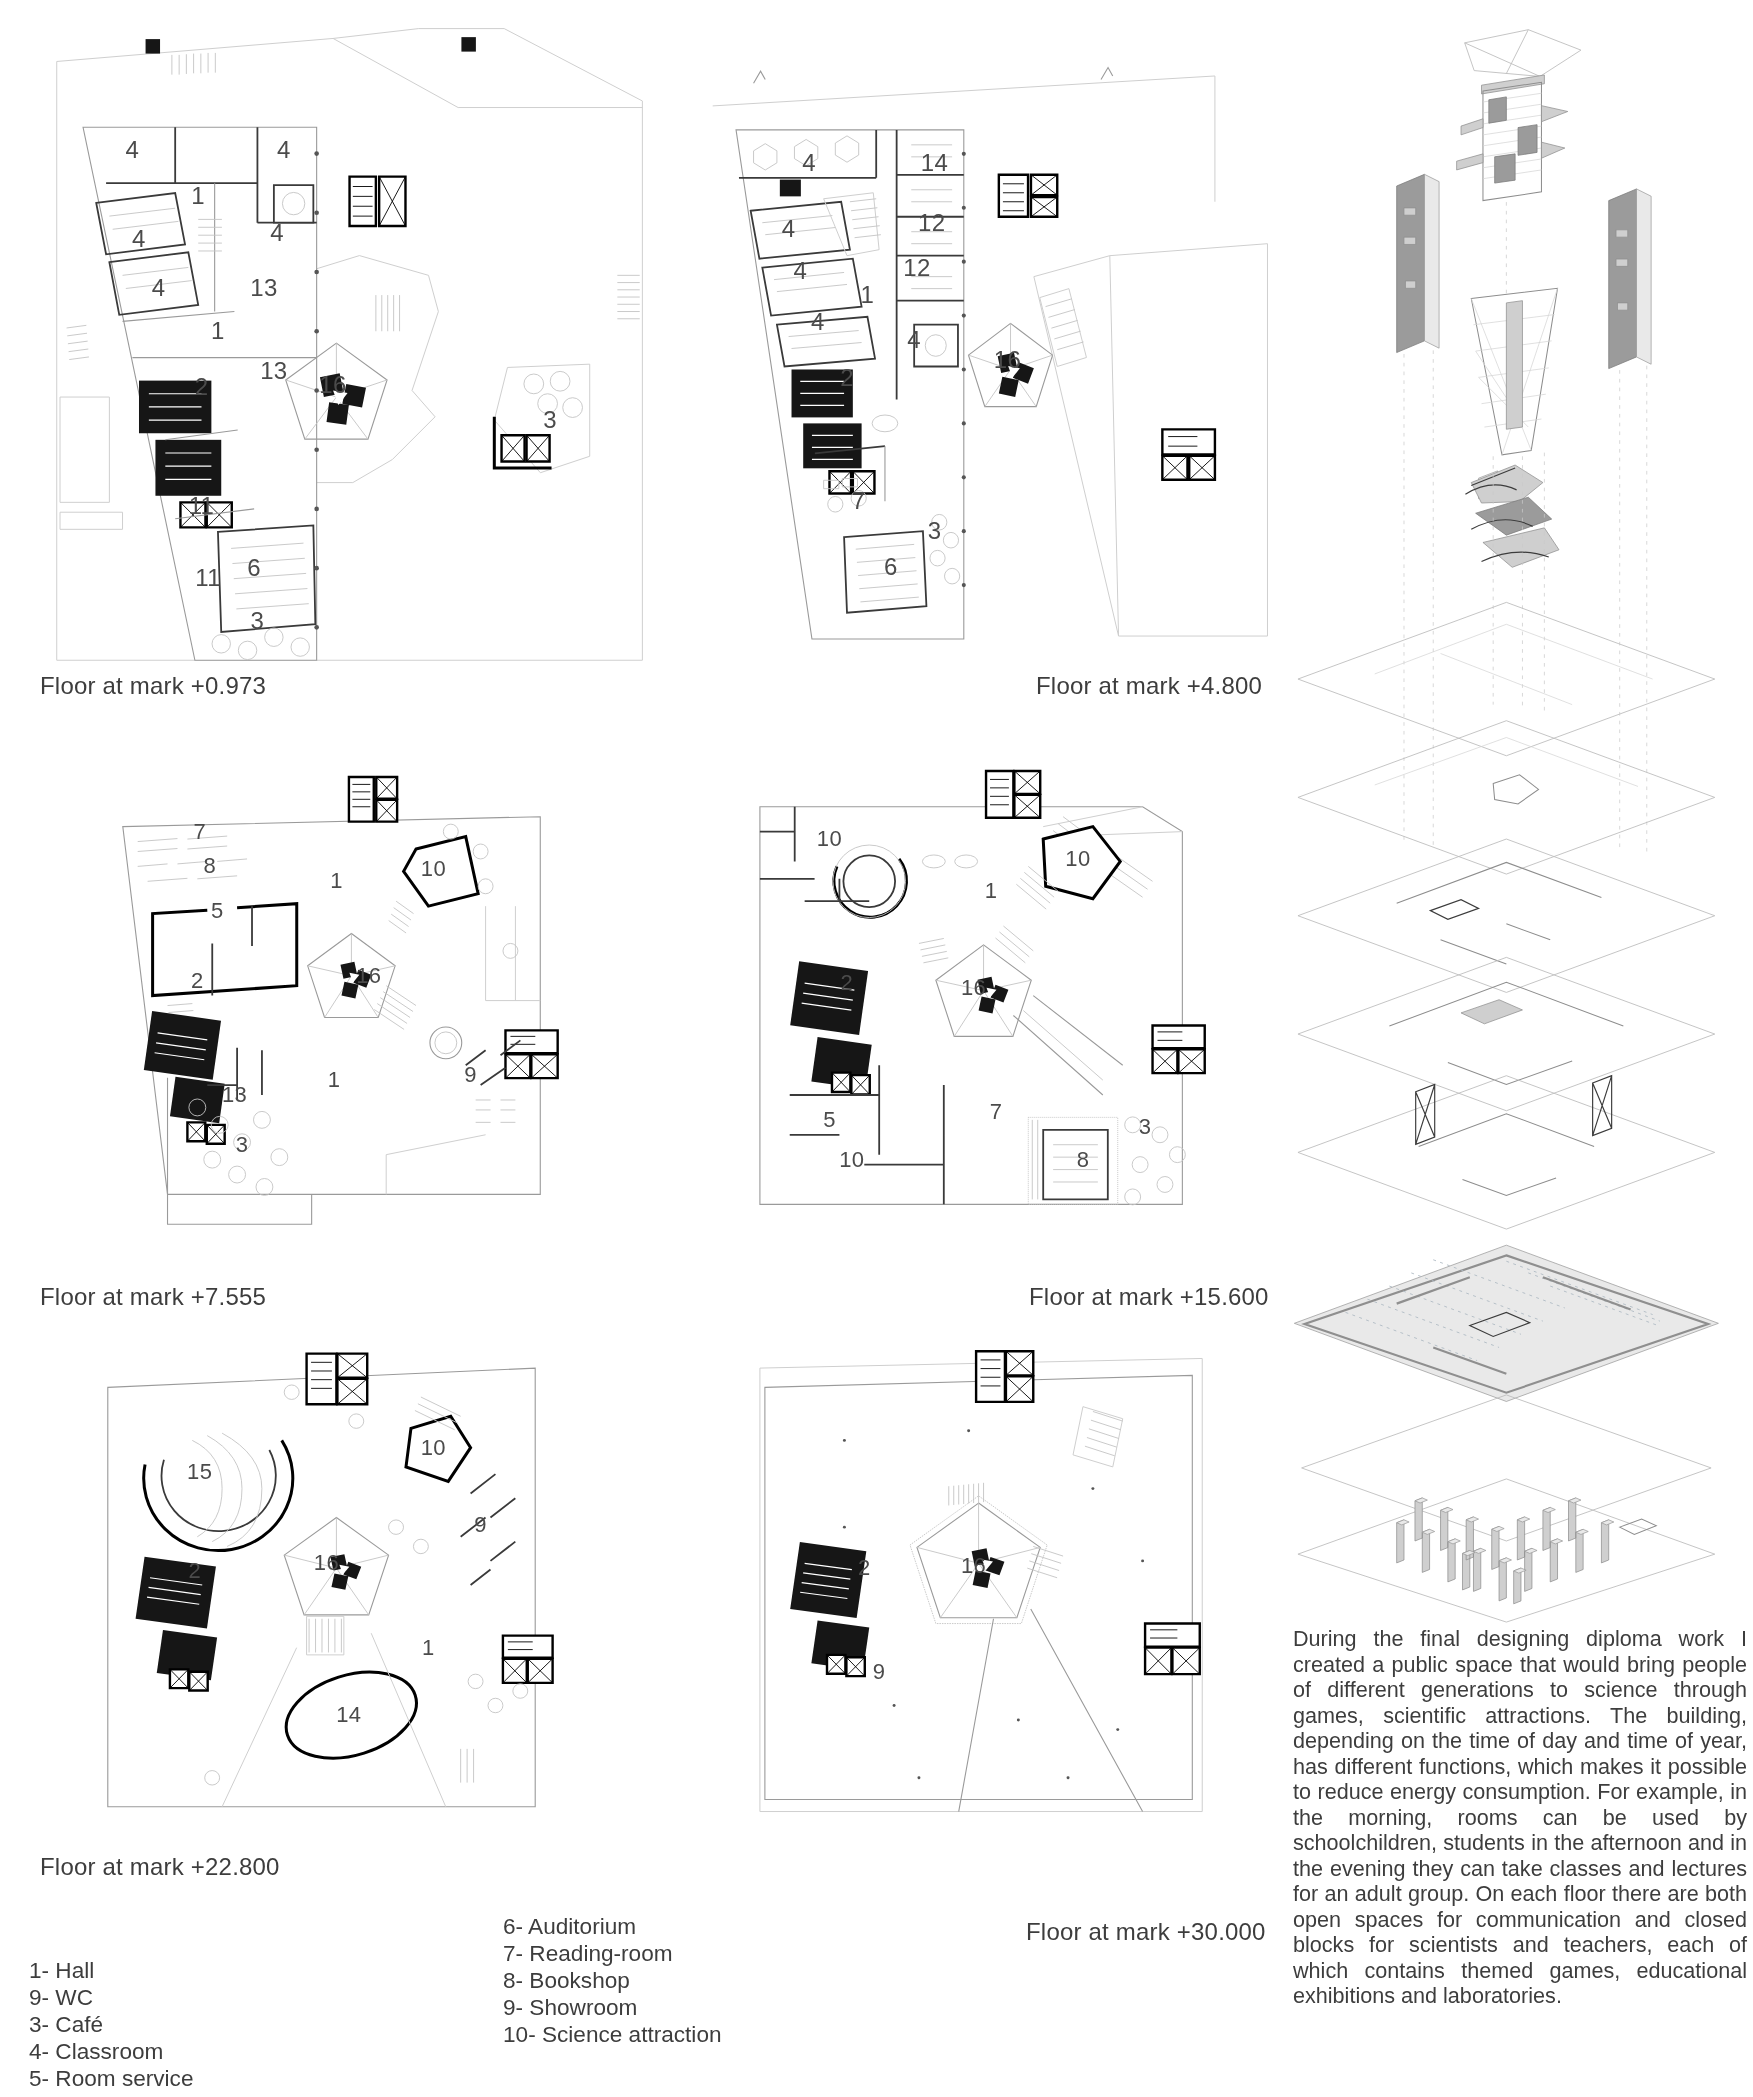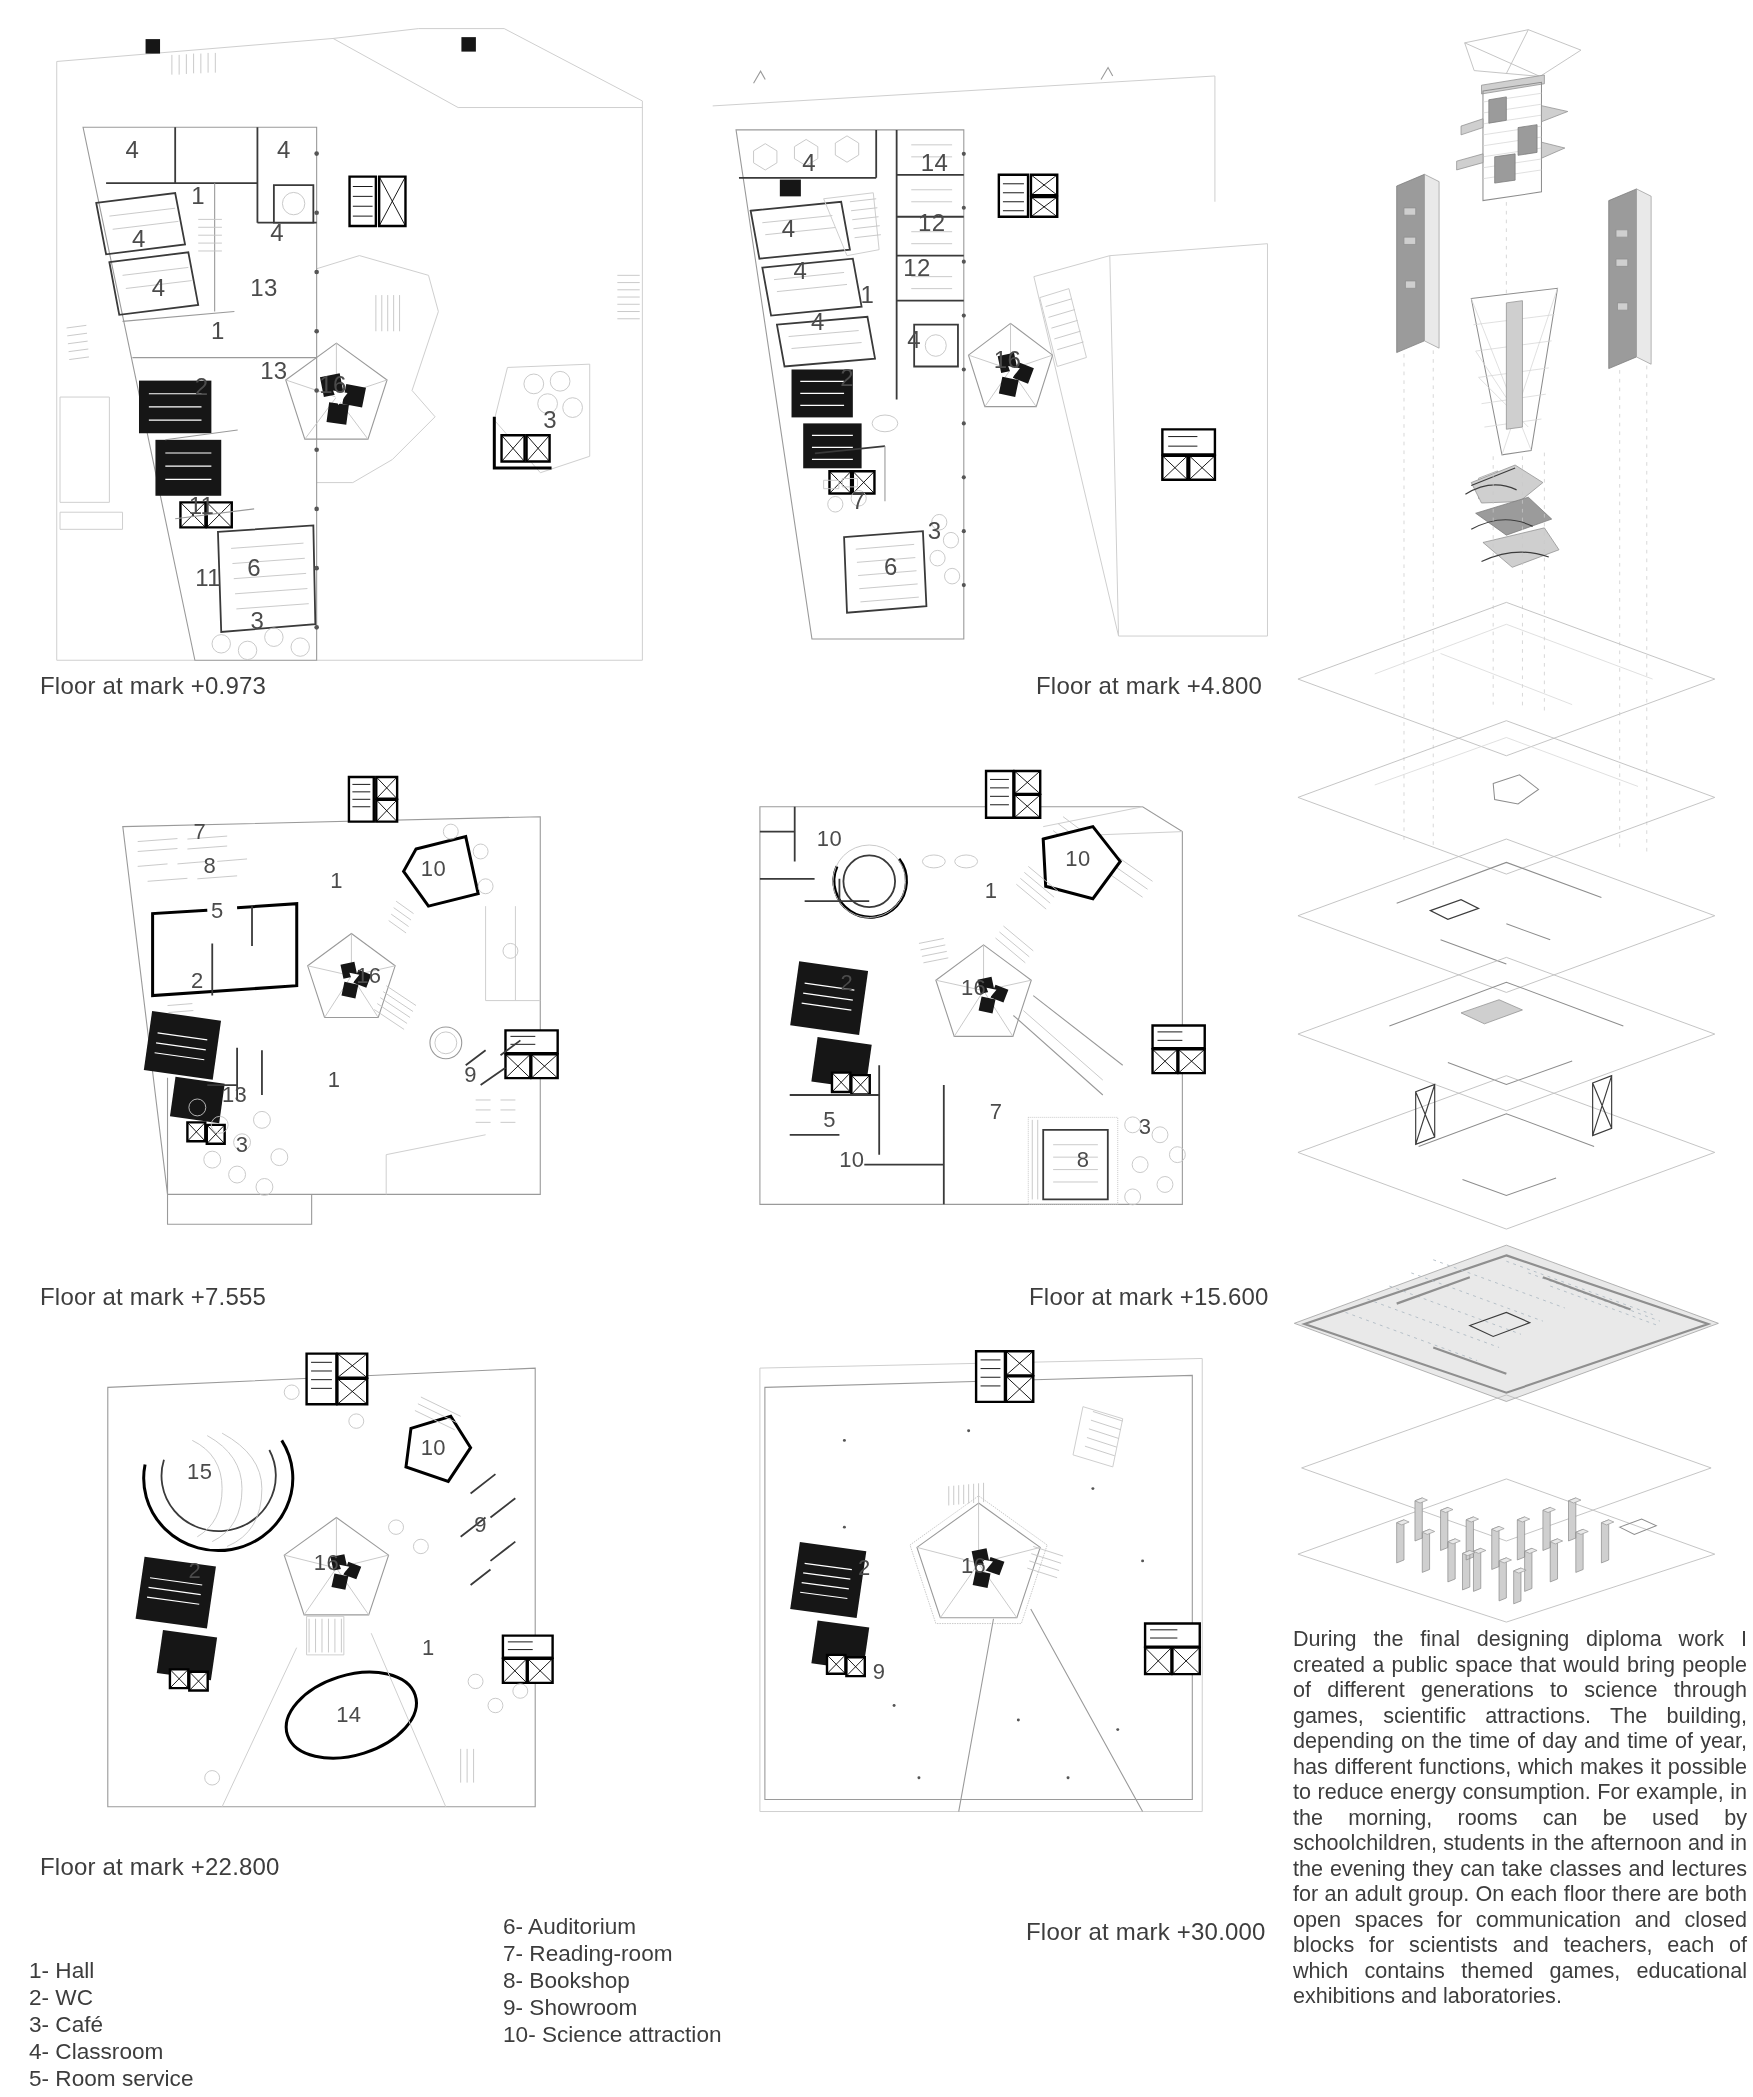--- a/index.html
+++ b/index.html
@@ -527,21 +527,21 @@
         <path class="g3" d="M150,2060 l10,-4 0,55 -10,4 Z M185,2073 l10,-4 0,55 -10,4 Z M220,2086 l10,-4 0,55 -10,4 Z M255,2099 l10,-4 0,55 -10,4 Z M290,2112 l10,-4 0,55 -10,4 Z M325,2099 l10,-4 0,55 -10,4 Z M360,2086 l10,-4 0,55 -10,4 Z M395,2073 l10,-4 0,55 -10,4 Z M430,2060 l10,-4 0,55 -10,4 Z M175,2030 l10,-4 0,55 -10,4 Z M210,2043 l10,-4 0,55 -10,4 Z M245,2056 l10,-4 0,55 -10,4 Z M280,2069 l10,-4 0,55 -10,4 Z M315,2056 l10,-4 0,55 -10,4 Z M350,2043 l10,-4 0,55 -10,4 Z M385,2030 l10,-4 0,55 -10,4 Z M240,2102 l10,-4 0,50 -10,4 Z M310,2126 l10,-4 0,45 -10,4 Z"></path>
         <path class="g2" d="M150,2060 l10,-4 7,3 -10,4 Z M185,2073 l10,-4 7,3 -10,4 Z M220,2086 l10,-4 7,3 -10,4 Z M255,2099 l10,-4 7,3 -10,4 Z M290,2112 l10,-4 7,3 -10,4 Z M325,2099 l10,-4 7,3 -10,4 Z M360,2086 l10,-4 7,3 -10,4 Z M395,2073 l10,-4 7,3 -10,4 Z M430,2060 l10,-4 7,3 -10,4 Z M175,2030 l10,-4 7,3 -10,4 Z M210,2043 l10,-4 7,3 -10,4 Z M245,2056 l10,-4 7,3 -10,4 Z M280,2069 l10,-4 7,3 -10,4 Z M315,2056 l10,-4 7,3 -10,4 Z M350,2043 l10,-4 7,3 -10,4 Z M385,2030 l10,-4 7,3 -10,4 Z M240,2102 l10,-4 7,3 -10,4 Z M310,2126 l10,-4 7,3 -10,4 Z"></path>
       </g>
     </svg>
   </div>
 
   <div class="desc">During the final designing diploma work I created a public space that would bring people of different generations to science through games, scientific attractions. The building, depending on the time of day and time of year, has different functions, which makes it possible to reduce energy consumption. For example, in the morning, rooms can be used by schoolchildren, students in the afternoon and in the evening they can take classes and lectures for an adult group. On each floor there are both open spaces for communication and closed blocks for scientists and teachers, each of which contains themed games, educational exhibitions and laboratories.</div>
 
   <ul class="legend-col" id="legend-col-0">
       <li>1- Hall</li>
-      <li>2- WC</li>
+      <li>9- WC</li>
       <li>3- Café</li>
       <li>4- Classroom</li>
       <li>5- Room service</li>
     </ul>
   <ul class="legend-col" id="legend-col-1">
       <li>6- Auditorium</li>
       <li>7- Reading-room</li>
       <li>8- Bookshop</li>
       <li>9- Showroom</li>
       <li>10- Science attraction</li>

